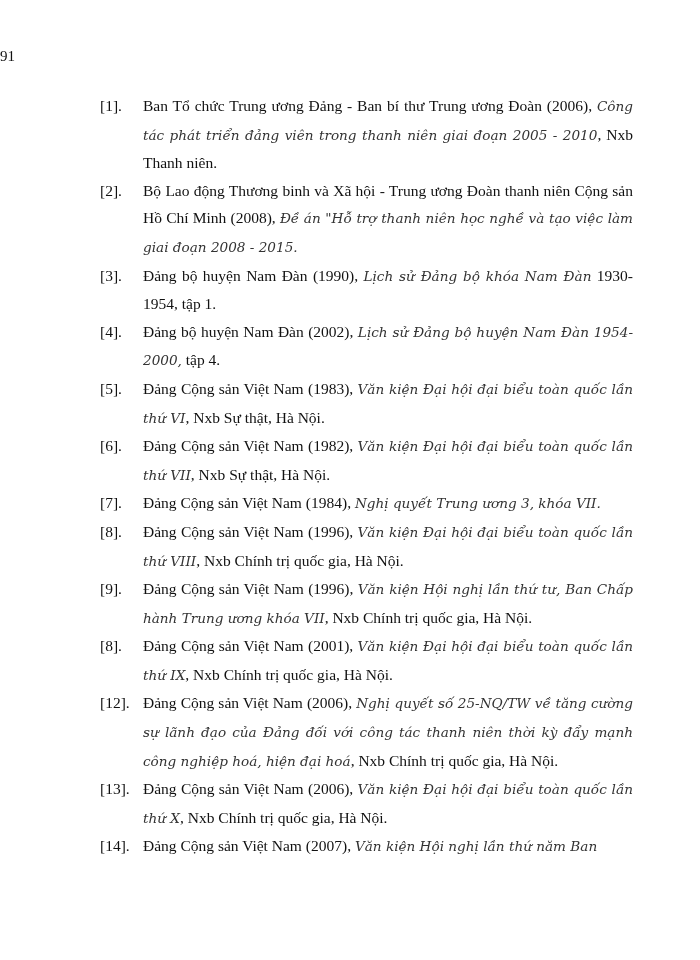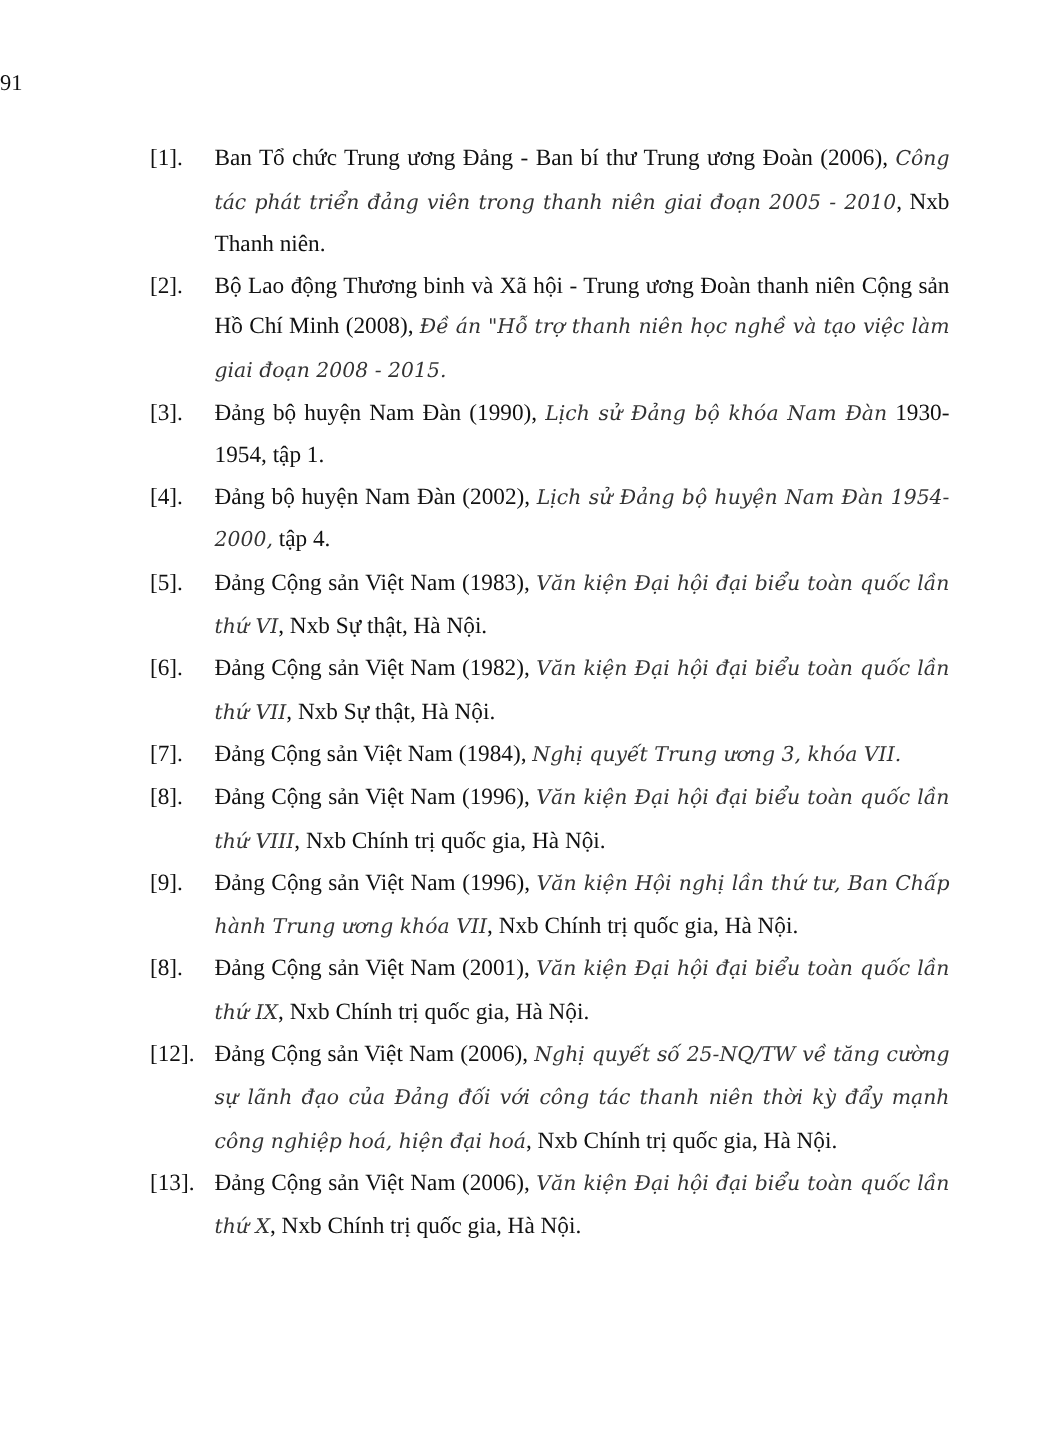--- a/index.html
+++ b/index.html
@@ -33,13 +33,14 @@
   <div class="ref"><span class="num">[3].</span><span>Đảng bộ huyện Nam Đàn (1990), </span><span class="it">Lịch sử Đảng bộ khóa Nam Đàn</span><span> 1930-1954, tập 1.</span></div>
   <div class="ref"><span class="num">[4].</span><span>Đảng bộ huyện Nam Đàn (2002), </span><span class="it">Lịch sử Đảng bộ huyện Nam Đàn 1954-2000,</span><span> tập 4.</span></div>
   <div class="ref"><span class="num">[5].</span><span>Đảng Cộng sản Việt Nam (1983), </span><span class="it">Văn kiện Đại hội đại biểu toàn quốc lần thứ VI</span><span>, Nxb Sự thật, Hà Nội.</span></div>
   <div class="ref"><span class="num">[6].</span><span>Đảng Cộng sản Việt Nam (1982), </span><span class="it">Văn kiện Đại hội đại biểu toàn quốc lần thứ VII</span><span>, Nxb Sự thật, Hà Nội.</span></div>
   <div class="ref"><span class="num">[7].</span><span>Đảng Cộng sản Việt Nam (1984), </span><span class="it">Nghị quyết Trung ương 3, khóa VII.</span><span></span></div>
   <div class="ref"><span class="num">[8].</span><span>Đảng Cộng sản Việt Nam (1996), </span><span class="it">Văn kiện Đại hội đại biểu toàn quốc lần thứ VIII</span><span>, Nxb Chính trị quốc gia, Hà Nội.</span></div>
   <div class="ref"><span class="num">[9].</span><span>Đảng Cộng sản Việt Nam (1996), </span><span class="it">Văn kiện Hội nghị lần thứ tư, Ban Chấp hành Trung ương khóa VII</span><span>, Nxb Chính trị quốc gia, Hà Nội.</span></div>
   <div class="ref"><span class="num">[8].</span><span>Đảng Cộng sản Việt Nam (2001), </span><span class="it">Văn kiện Đại hội đại biểu toàn quốc lần thứ IX</span><span>, Nxb Chính trị quốc gia, Hà Nội.</span></div>
   <div class="ref"><span class="num">[12].</span><span>Đảng Cộng sản Việt Nam (2006), </span><span class="it">Nghị quyết số 25-NQ/TW về tăng cường sự lãnh đạo của Đảng đối với công tác thanh niên thời kỳ đẩy mạnh công nghiệp hoá, hiện đại hoá</span><span>, Nxb Chính trị quốc gia, Hà Nội.</span></div>
   <div class="ref"><span class="num">[13].</span><span>Đảng Cộng sản Việt Nam (2006), </span><span class="it">Văn kiện Đại hội đại biểu toàn quốc lần thứ X</span><span>, Nxb Chính trị quốc gia, Hà Nội.</span></div>
+  <div class="ref"><span class="num">[14].</span><span>Đảng Cộng sản Việt Nam (2007), </span><span class="it">Văn kiện Hội nghị lần thứ năm Ban</span><span></span></div>
 </div>
 
 </body></html>

